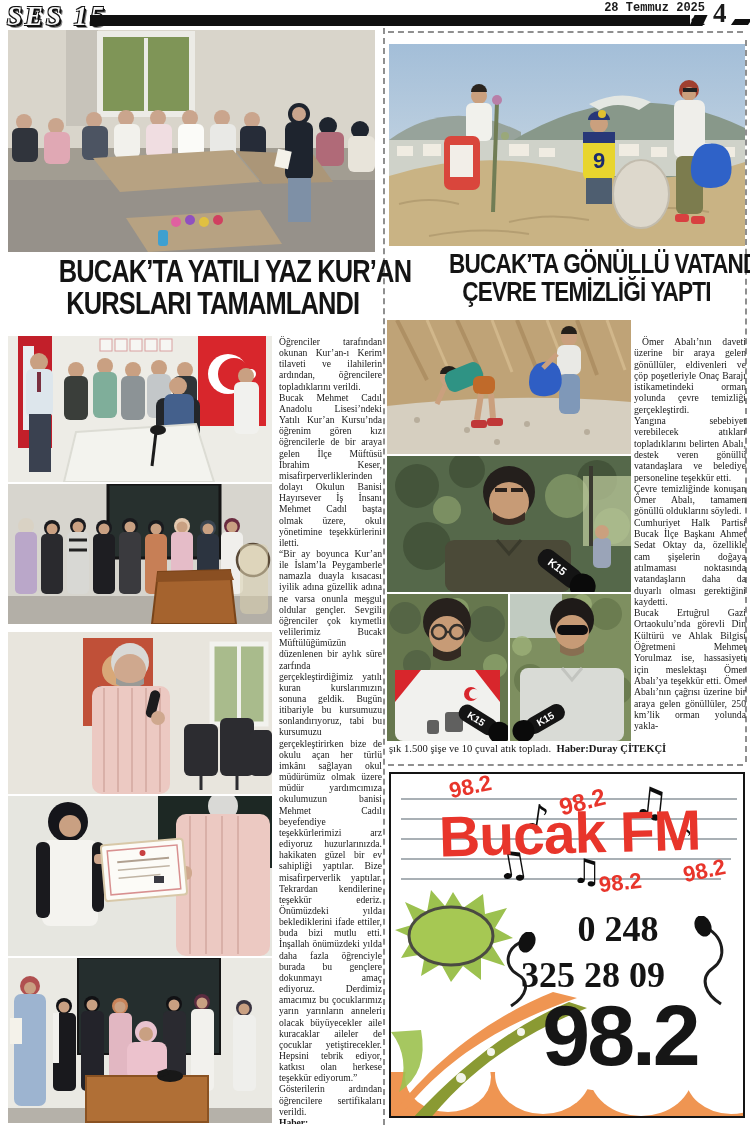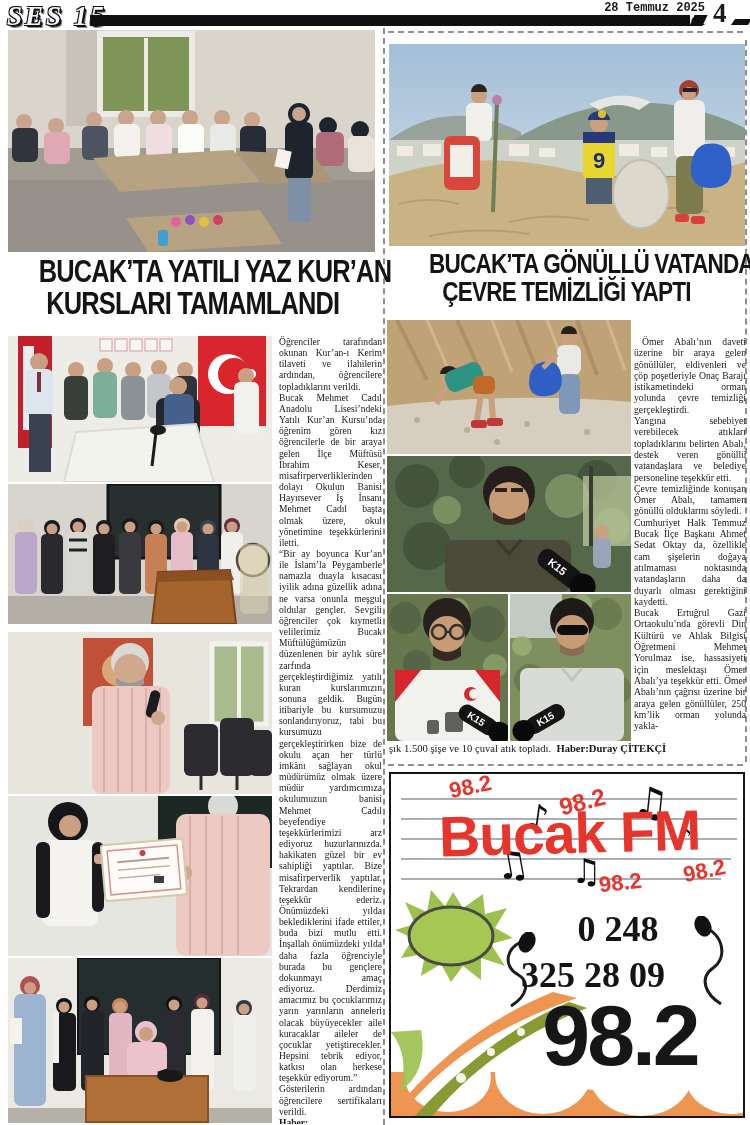--- a/index.html
+++ b/index.html
@@ -11,21 +11,21 @@
         font-style:italic;font-size:27px;letter-spacing:3px;color:#f7f7f7;
         text-shadow:-1px -1px 0 #111,1px -1px 0 #111,-1px 1px 0 #111,1px 1px 0 #111,2px 2px 0 #111,3px 3px 0 #8a8a8a;}
   .hdate{position:absolute;left:545px;top:1px;width:160px;text-align:right;
          font-weight:bold;font-size:12px;font-family:Liberation Mono, monospace;}
   .hbar{position:absolute;left:90px;top:15px;width:600px;height:11px;background:#101010;}
   .hbar2{position:absolute;left:692px;top:15px;width:13px;height:11px;background:#101010;transform:skewX(-25deg);}
   .hpage{position:absolute;left:713px;top:-2px;font-size:27px;font-weight:bold;font-family:"Liberation Serif",serif;}
   .hbar3{position:absolute;left:733px;top:19px;width:17px;height:6px;background:#101010;transform:skewX(-35deg);}
   
   .headline{position:absolute;text-align:center;font-family:"Liberation Sans",sans-serif;
-            font-weight:900;color:#141414;line-height:1.02;}
+            font-weight:900;color:#141414;line-height:1.02;margin-left:20px;}
   .headline .cond{display:inline-block;transform:scaleX(0.82);transform-origin:50% 50%;
                   letter-spacing:-1px;white-space:nowrap;}
   
   .bodytext{position:absolute;font-family:"Liberation Serif",serif;text-align:justify;
             font-size:9.6px;line-height:11.15px;color:#191919;overflow:hidden;}
   .bodytext p{margin:0;}
   .byline{font-weight:bold;}
   
   .photo{position:absolute;overflow:hidden;background:#d8d5cd;}
   .photo svg{display:block;}
@@ -510,21 +510,21 @@
         <circle cx="10" cy="124" r="11" fill="#0a0a0a"></circle>
         <text x="35" y="128" text-anchor="middle" font-family="Liberation Sans, sans-serif" font-size="10" font-weight="bold" fill="#ffffff">K15</text>
       </g>
     </svg>
   </div>
 
   <div class="bodytext" style="left:634px;top:336px;width:112px;height:430px;font-size:9.7px;line-height:11.3px;">
     <p style="text-indent:8px;">Ömer Abalı’nın daveti üzerine bir araya gelen gönüllüler, eldivenleri ve çöp poşetleriyle Onaç Barajı istikametindeki orman yolunda çevre temizliği gerçekleştirdi.</p>
     <p>Yangına sebebiyet verebilecek atıkları topladıklarını belirten Abalı, destek veren gönüllü vatandaşlara ve belediye personeline teşekkür etti.</p>
     <p>Çevre temizliğinde konuşan Ömer Abalı, tamamen gönüllü olduklarını söyledi.</p>
-    <p>Cumhuriyet Halk Temmuz Bucak İlçe Başkanı Ahmet Sedat Oktay da, özellikle cam şişelerin doğaya atılmaması noktasında vatandaşların daha da duyarlı olması gerektiğini kaydetti.</p>
+    <p>Cumhuriyet Halk Partisi Bucak İlçe Başkanı Ahmet Sedat Oktay da, özellikle cam şişelerin doğaya atılmaması noktasında vatandaşların daha da duyarlı olması gerektiğini kaydetti.</p>
     <p>Bucak Ertuğrul Gazi Ortaokulu’nda görevli Din Kültürü ve Ahlak Bilgisi Öğretmeni Mehmet Yorulmaz ise, hassasiyeti için meslektaşı Ömer Abalı’ya teşekkür etti. Ömer Abalı’nın çağrısı üzerine bir araya gelen gönüllüler, 250 km’lik orman yolunda yakla-</p>
   </div>
 
   <div class="caption" style="left:389px;top:743px;width:356px;">
     <span>şık 1.500 şişe ve 10 çuval atık topladı.</span>&nbsp;
     <b>Haber:Duray ÇİTEKÇİ</b>
   </div>
 
   <div class="adbox">
     <div class="staff" style="top:24px;width:336px;"></div>

